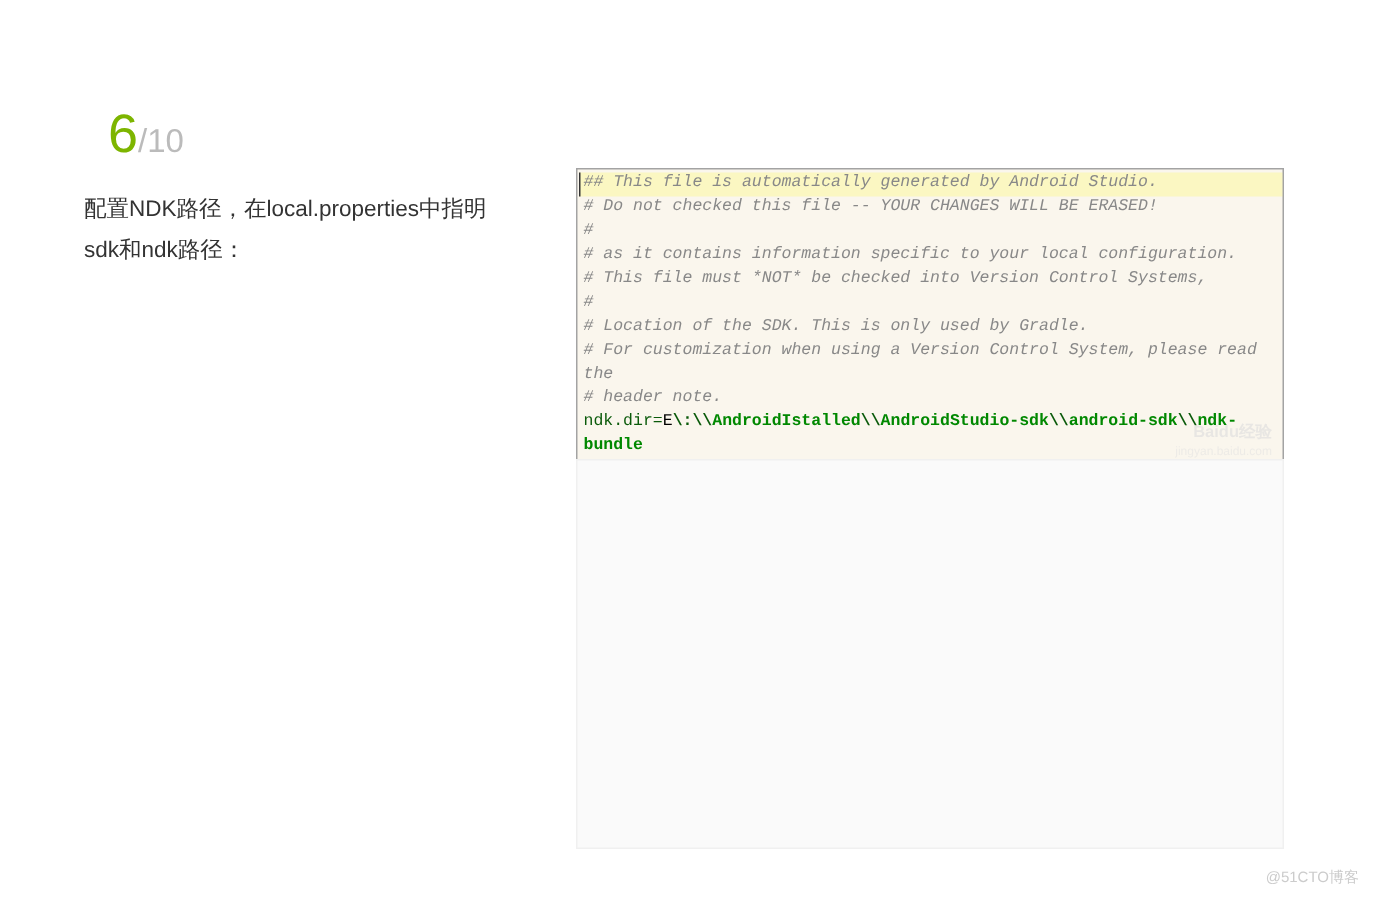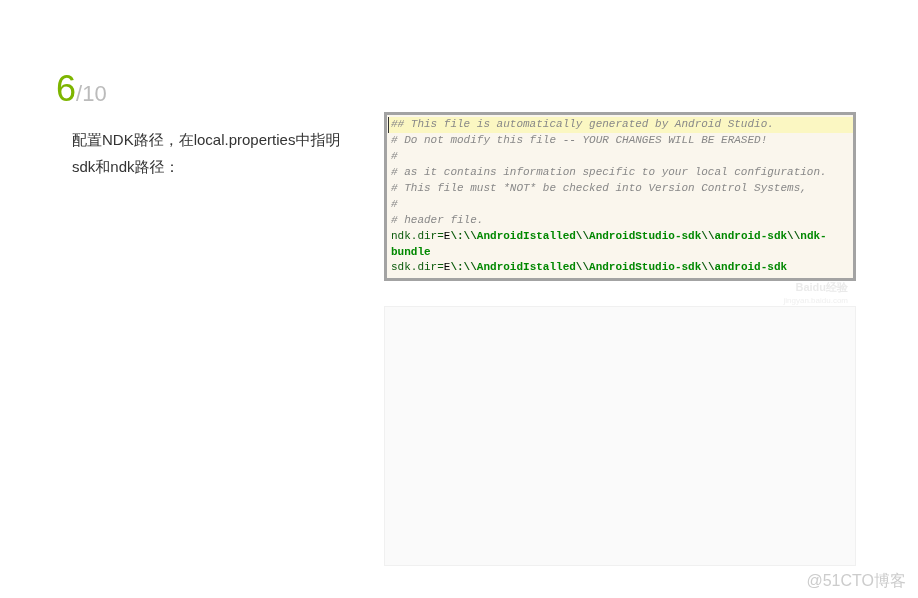--- a/index.html
+++ b/index.html
@@ -5,50 +5,49 @@
     * { margin: 0; padding: 0; box-sizing: border-box; }
     body {
       font-family: Arial, "Microsoft YaHei", sans-serif;
       background: #fff;
       width: 918px;
       height: 598px;
       position: relative;
     }
     .step-counter {
       position: absolute;
-      left: 56px;
+      left: 72px;
       top: 68px;
       font-size: 18px;
     }
     .step-current {
       font-size: 36px;
       color: #7db500;
       font-weight: normal;
     }
     .step-total {
       color: #bbb;
       font-size: 22px;
     }
     .description {
       position: absolute;
       left: 56px;
       top: 126px;
       width: 280px;
       font-size: 15px;
       color: #333;
       line-height: 1.8;
-      margin-left: 16px;
     }
     .code-panel {
       position: absolute;
       left: 384px;
       top: 112px;
       width: 472px;
       background: #faf6ed;
-      border: 3px solid #a3a3a3;
+      border: 1px solid #a3a3a3;
       font-family: "Courier New", monospace;
       font-size: 11px;
       line-height: 1.45;
       padding-left: 4px;
       padding-top: 2px;
       padding-bottom: 2px;
     }
     .code-panel .hl-line { background: rgba(255,255,0,0.18); display: block; border-left: 1px solid #333; padding-left: 2px; margin-left: -3px; }
     .c-comment { color: #888; font-style: italic; }
     .c-key { color: #0a5a0a; font-weight: normal; }
@@ -78,40 +77,42 @@
       top: 296px;
       color: #e0e0e0;
       font-size: 8px;
       opacity: .5;
     }
     .watermark-br {
       position: absolute;
       right: 12px;
       bottom: 6px;
       color: #ccc;
-      font-size: 16px;
+      font-size: 10px;
     }
   </style>
 </head>
 <body>
 
 <div class="step-counter">
   <span class="step-current">6</span><span class="step-total">/10</span>
 </div>
 
 <div class="description">配置NDK路径，在local.properties中指明sdk和ndk路径：</div>
 
 <div class="code-panel">
   <span class="hl-line"><span class="c-comment">## This file is automatically generated by Android Studio.</span></span>
-  <div class="c-comment"># Do not modify this file -- YOUR CHANGES WILL BE ERASED!</div>
+  <div class="c-comment"># Do not checked this file -- YOUR CHANGES WILL BE ERASED!</div>
   <div class="c-comment">#</div>
   <div class="c-comment"># as it contains information specific to your local configuration.</div>
   <div class="c-comment"># This file must *NOT* be checked into Version Control Systems,</div>
   <div class="c-comment">#</div>
-  <div class="c-comment"># header file.</div>
+  <div class="c-comment"># Location of the SDK. This is only used by Gradle.</div>
+  <div class="c-comment"># For customization when using a Version Control System, please read the</div>
+  <div class="c-comment"># header note.</div>
   <div><span class="c-key">ndk.dir=</span><span>E</span><span class="c-sep">\:\\</span><span class="c-green">AndroidIstalled</span><span class="c-sep">\\</span><span class="c-green">AndroidStudio-sdk</span><span class="c-sep">\\</span><span class="c-green">android-sdk</span><span class="c-sep">\\</span><span class="c-green">ndk-bundle</span></div>
   <div><span class="c-key">sdk.dir=</span><span>E</span><span class="c-sep">\:\\</span><span class="c-green">AndroidIstalled</span><span class="c-sep">\\</span><span class="c-green">AndroidStudio-sdk</span><span class="c-sep">\\</span><span class="c-green">android-sdk</span></div>
 </div>
 
 <div class="blank-panel"></div>
 
 <div class="watermark-logo">Baidu经验</div>
 <div class="watermark-sub">jingyan.baidu.com</div>
 <div class="watermark-br">@51CTO博客</div>
 

